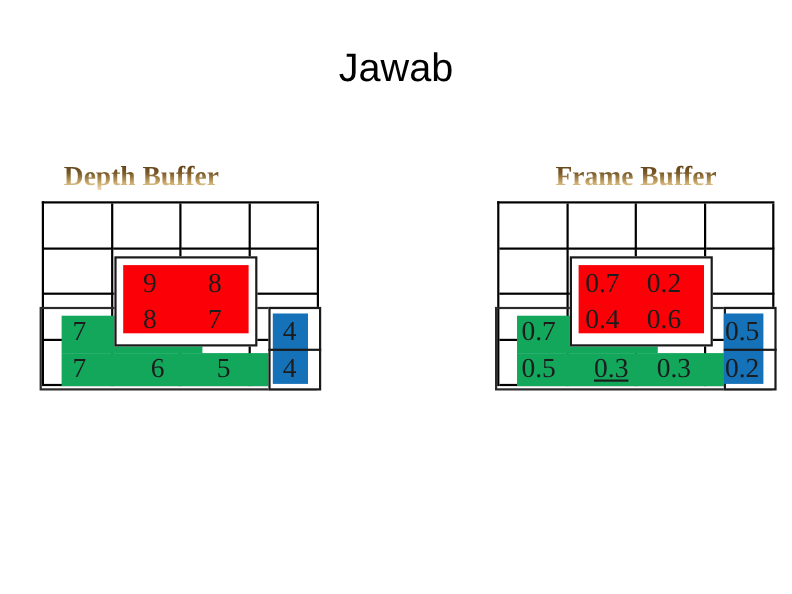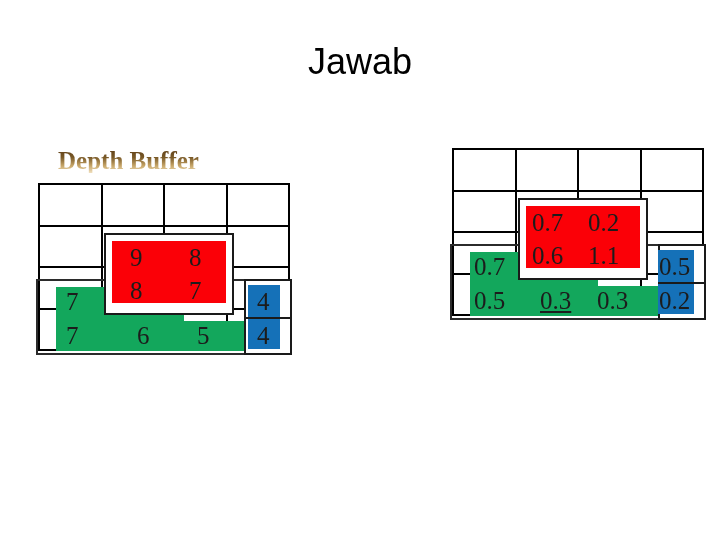--- a/index.html
+++ b/index.html
@@ -196,20 +196,21 @@
     <span class="txt" style="left:151px; top:95px;">7</span>
 
     <span class="txt" style="left:219px; top:106px;">4</span>
     <span class="txt" style="left:219px; top:140px;">4</span>
 
   </div>
 </div>
 
 <div class="panel panel-frame">
 
+  <div class="panel-heading">Frame Buffer</div>
 
   <div class="grid-wrap">
 
     <div class="grid">
       <div class="cell"></div>
       <div class="cell"></div>
       <div class="cell"></div>
       <div class="cell"></div>
       <div class="cell"></div>
       <div class="cell"></div>
@@ -237,20 +238,20 @@
     <div class="red-frame" style="left:66px; top:50px; width:130px; height:82px;"></div>
     <div class="red-fill" style="left:74px; top:58px; width:114px; height:62px;"></div>
 
     <span class="txt" style="left:22px; top:106px;">0.7</span>
     <span class="txt" style="left:22px; top:140px;">0.5</span>
     <span class="txt" style="left:88px; top:140px;text-decoration:underline;">0.3</span>
     <span class="txt" style="left:145px; top:140px;">0.3</span>
 
     <span class="txt" style="left:80px; top:62px;">0.7</span>
     <span class="txt" style="left:136px; top:62px;">0.2</span>
-    <span class="txt" style="left:80px; top:95px;">0.6</span>
-    <span class="txt" style="left:136px; top:95px;">1.1</span>
+    <span class="txt" style="left:80px; top:95px;">0.4</span>
+    <span class="txt" style="left:136px; top:95px;">0.6</span>
 
     <span class="txt" style="left:207px; top:106px;">0.5</span>
     <span class="txt" style="left:207px; top:140px;">0.2</span>
 
   </div>
 </div>
 
 </body></html>

